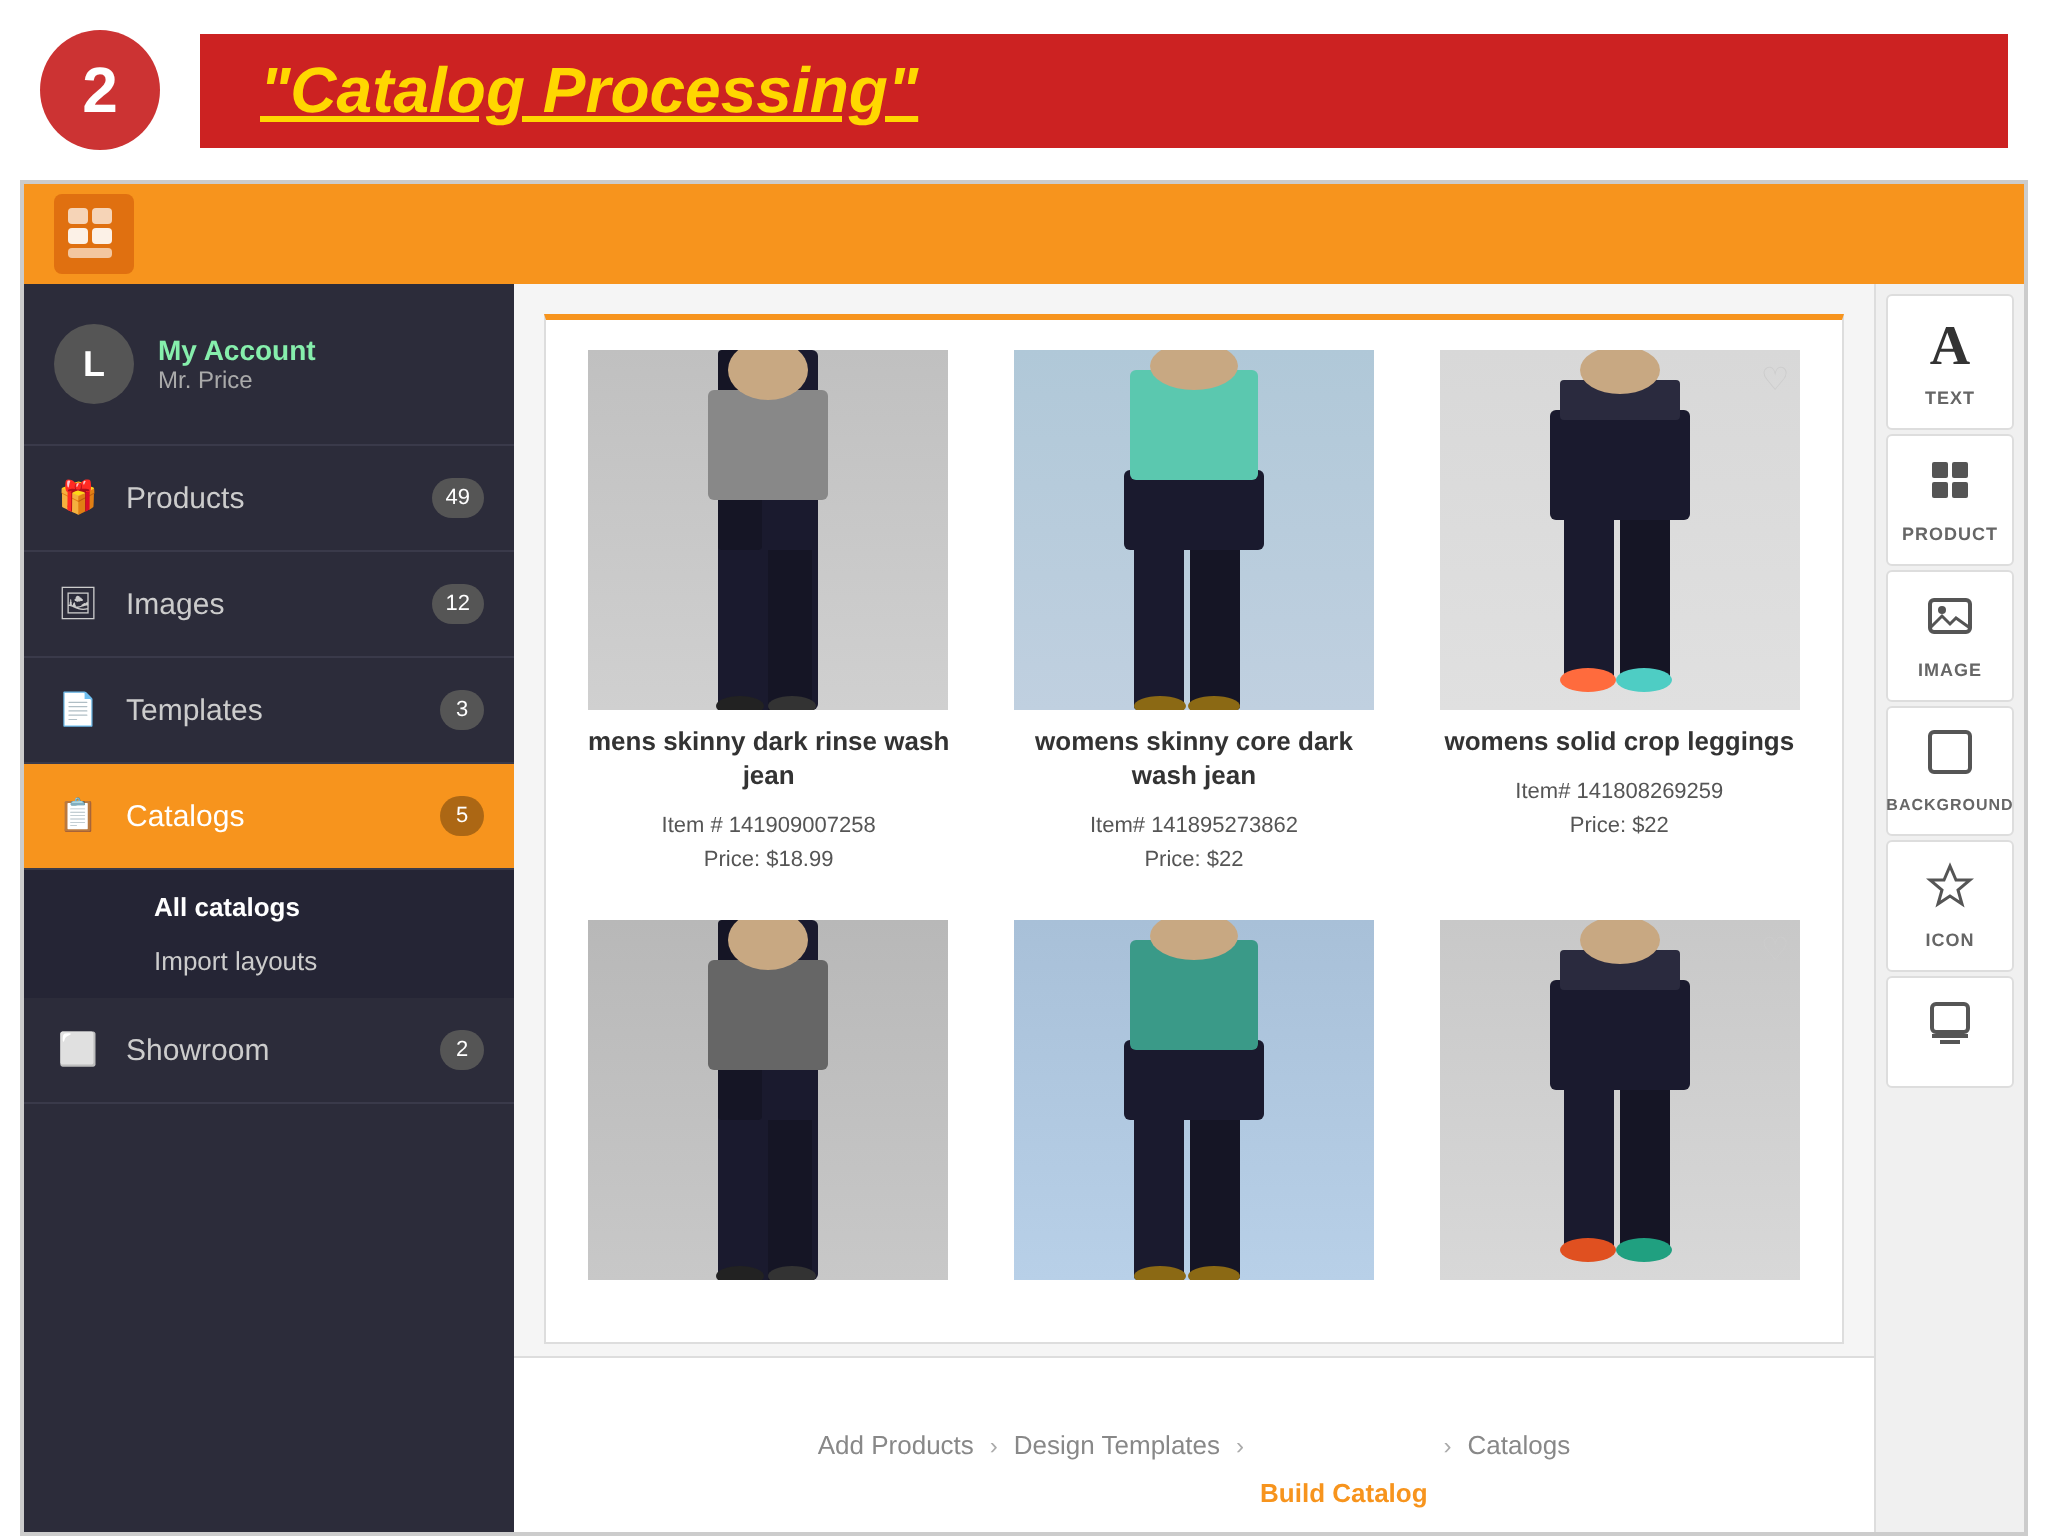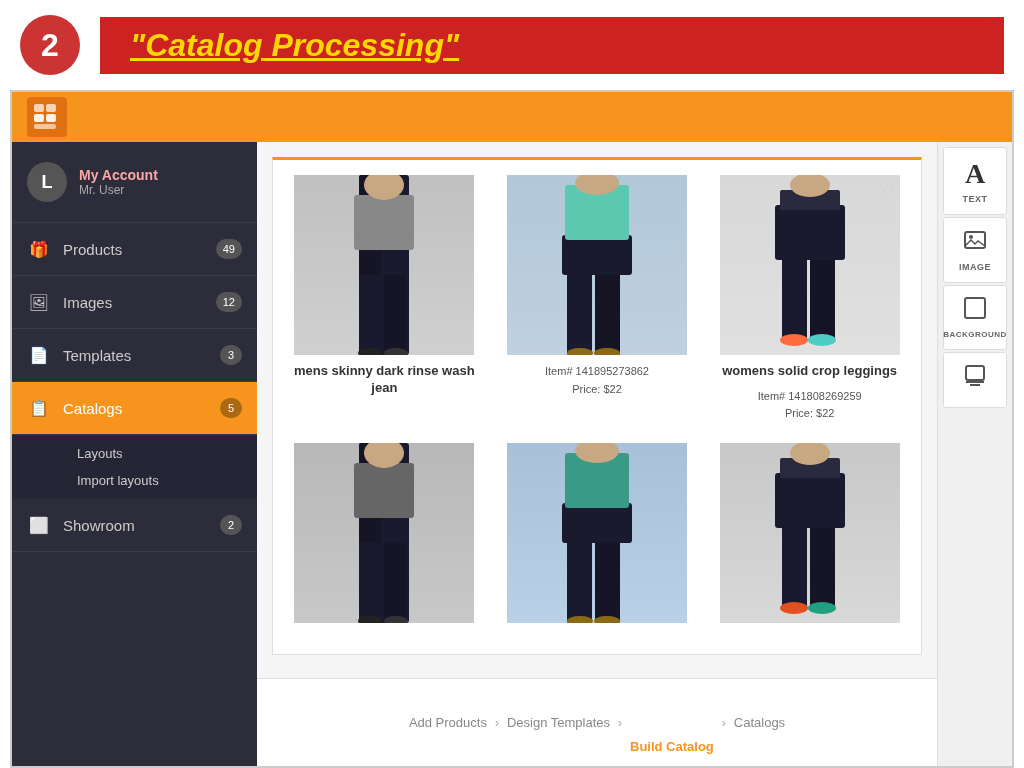--- a/index.html
+++ b/index.html
@@ -107,21 +107,21 @@
       color: white;
       display: flex;
       align-items: center;
       justify-content: center;
       font-size: 18px;
       font-weight: bold;
       flex-shrink: 0;
       margin-right: 12px;
     }
     .user-info .user-name {
-      color: #fca5a5;
+      color: #86efac;
       font-size: 14px;
       font-weight: bold;
     }
     .user-info .user-sub {
       color: #aaa;
       font-size: 12px;
     }
 
     
     .nav-item {
@@ -342,21 +342,21 @@
   </div>
 
   <div class="app-body">
 
     <div class="sidebar">
 
       <div class="user-section">
         <div class="user-avatar">L</div>
         <div class="user-info">
           <div class="user-name">My Account</div>
-          <div class="user-sub">Mr. User</div>
+          <div class="user-sub">Mr. Price</div>
         </div>
       </div>
 
       <div class="nav-item">
         <span class="nav-icon">🎁</span>
         <span class="nav-label">Products</span>
         <span class="nav-badge">49</span>
       </div>
 
       <div class="nav-item">
@@ -371,21 +371,21 @@
         <span class="nav-badge">3</span>
       </div>
 
       <div class="nav-item active">
         <span class="nav-icon">📋</span>
         <span class="nav-label">Catalogs</span>
         <span class="nav-badge">5</span>
       </div>
 
       <div class="sub-nav">
-        <div class="sub-nav-item">Layouts</div>
+        <div class="sub-nav-item active">All catalogs</div>
         <div class="sub-nav-item">Import layouts</div>
       </div>
 
       <div class="nav-item">
         <span class="nav-icon">⬜</span>
         <span class="nav-label">Showroom</span>
         <span class="nav-badge">2</span>
       </div>
 
     </div>
@@ -408,34 +408,39 @@
 
                   <rect x="60" y="20" width="60" height="55" fill="#888" rx="3"></rect>
 
                   <ellipse cx="90" cy="10" rx="20" ry="15" fill="#c8a882"></ellipse>
 
                   <ellipse cx="76" cy="178" rx="12" ry="5" fill="#222"></ellipse>
                   <ellipse cx="102" cy="178" rx="12" ry="5" fill="#333"></ellipse>
                 </svg>
               </div>
               <div class="product-name">mens skinny dark rinse wash jean</div>
+              <div class="product-meta">
+                <div>Item # 141909007258</div>
+                <div>Price: $18.99</div>
+              </div>
             </div>
 
             <div class="product-card">
               <div class="product-image prod-img-2">
                 <svg width="180" height="180" viewBox="0 0 180 180">
                   <rect x="60" y="80" width="25" height="100" fill="#1a1a2e" rx="2"></rect>
                   <rect x="88" y="80" width="25" height="100" fill="#151525" rx="2"></rect>
                   <rect x="55" y="60" width="70" height="40" fill="#1a1a2e" rx="3"></rect>
                   <rect x="58" y="10" width="64" height="55" fill="#5bc8af" rx="3"></rect>
                   <ellipse cx="90" cy="8" rx="22" ry="12" fill="#c8a882"></ellipse>
                   <ellipse cx="73" cy="178" rx="13" ry="5" fill="#8b6914"></ellipse>
                   <ellipse cx="100" cy="178" rx="13" ry="5" fill="#8b6914"></ellipse>
                 </svg>
               </div>
+              <div class="product-name">womens skinny core dark wash jean</div>
               <div class="product-meta">
                 <div>Item# 141895273862</div>
                 <div>Price: $22</div>
               </div>
             </div>
 
             <div class="product-card">
               <div class="product-image prod-img-3">
                 <span class="wishlist-icon">♡</span>
                 <svg width="180" height="180" viewBox="0 0 180 180">
@@ -525,20 +530,31 @@
 
     </div>
 
     <div class="right-toolbar">
 
       <div class="tool-btn">
         <span class="tool-icon" style="font-size:28px;font-weight:bold;font-family:serif;color:#333;">A</span>
         <span class="tool-label">TEXT</span>
       </div>
 
+      <div class="tool-btn">
+        <span class="tool-icon">
+          <svg width="24" height="24" viewBox="0 0 24 24">
+            <rect x="3" y="3" width="8" height="8" rx="1" fill="#555"></rect>
+            <rect x="13" y="3" width="8" height="8" rx="1" fill="#555"></rect>
+            <rect x="3" y="13" width="8" height="8" rx="1" fill="#555"></rect>
+            <rect x="13" y="13" width="8" height="8" rx="1" fill="#555"></rect>
+          </svg>
+        </span>
+        <span class="tool-label">PRODUCT</span>
+      </div>
 
       <div class="tool-btn">
         <span class="tool-icon">
           <svg width="24" height="24" viewBox="0 0 24 24">
             <rect x="2" y="4" width="20" height="16" rx="2" fill="none" stroke="#555" stroke-width="2"></rect>
             <circle cx="8" cy="9" r="2" fill="#555"></circle>
             <path d="M2 18 l6-6 4 4 3-3 7 5" fill="none" stroke="#555" stroke-width="1.5"></path>
           </svg>
         </span>
         <span class="tool-label">IMAGE</span>
@@ -546,20 +562,28 @@
 
       <div class="tool-btn">
         <span class="tool-icon">
           <svg width="24" height="24" viewBox="0 0 24 24">
             <rect x="2" y="2" width="20" height="20" rx="2" fill="none" stroke="#555" stroke-width="2"></rect>
           </svg>
         </span>
         <span class="tool-label" style="font-size:8px;">BACKGROUND</span>
       </div>
 
+      <div class="tool-btn">
+        <span class="tool-icon">
+          <svg width="24" height="24" viewBox="0 0 24 24">
+            <polygon points="12,2 15,9 22,9 16,14 18,21 12,17 6,21 8,14 2,9 9,9" fill="none" stroke="#555" stroke-width="1.5"></polygon>
+          </svg>
+        </span>
+        <span class="tool-label">ICON</span>
+      </div>
 
       <div class="tool-btn">
         <span class="tool-icon">
           <svg width="24" height="24" viewBox="0 0 24 24">
             <rect x="3" y="3" width="18" height="14" rx="2" fill="none" stroke="#555" stroke-width="2"></rect>
             <line x1="3" y1="19" x2="21" y2="19" stroke="#555" stroke-width="2"></line>
             <line x1="7" y1="22" x2="17" y2="22" stroke="#555" stroke-width="2"></line>
           </svg>
         </span>
         <span class="tool-label"></span>

